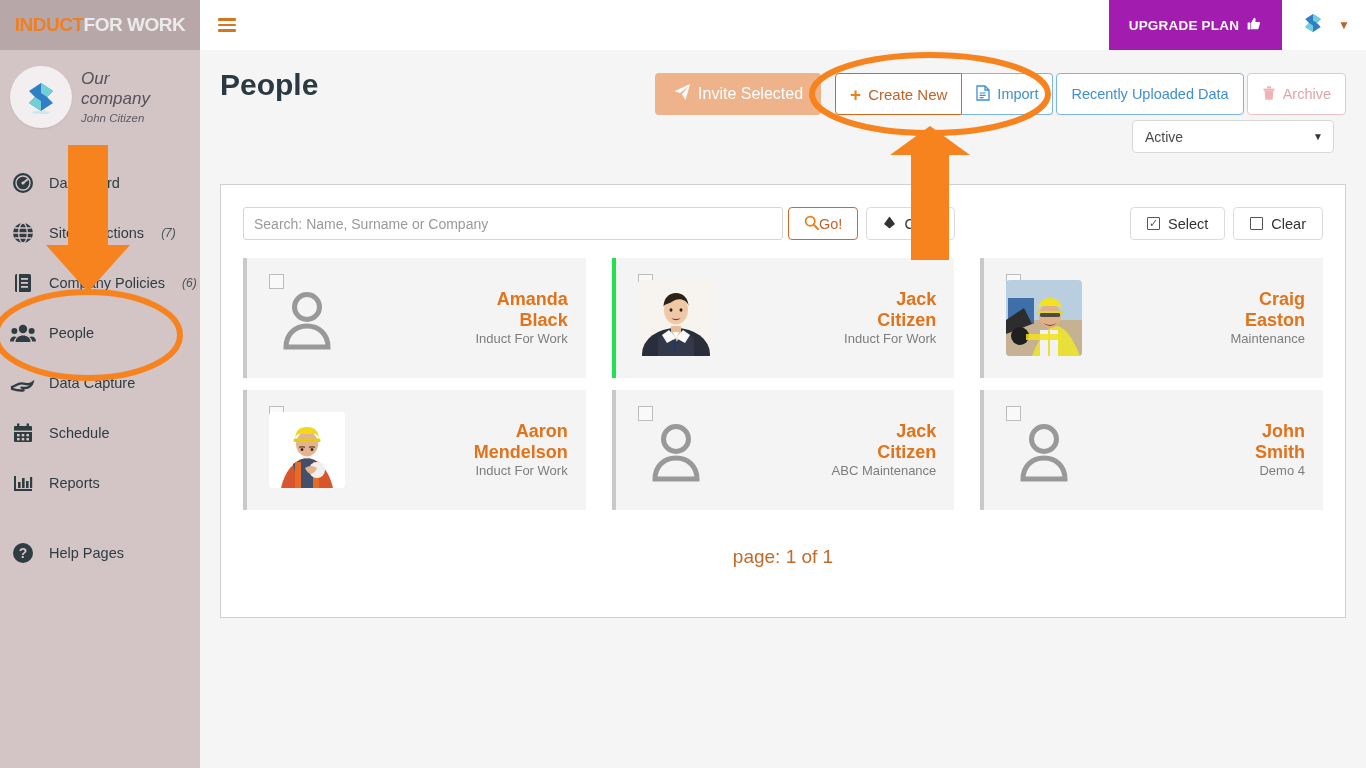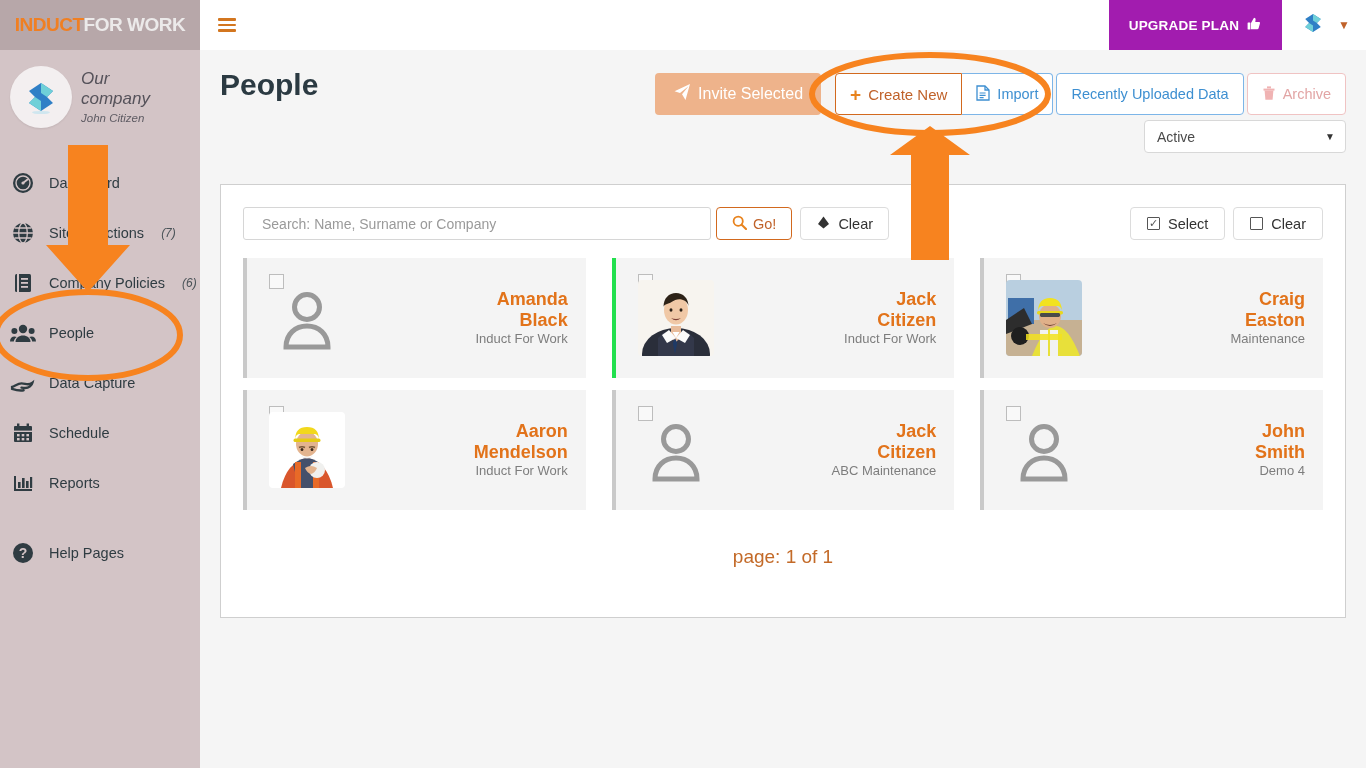--- a/index.html
+++ b/index.html
@@ -111,47 +111,47 @@
     border: 1px solid #7cb5e8; border-left: none; color: #3d8fd1;
     border-radius: 0 4px 4px 0;
   }
   .btn-recent {
     border: 1px solid #7cb5e8; color: #3d8fd1; border-radius: 4px; margin-left: 3px;
   }
   .btn-archive {
     border: 1px solid #f0c3c3; color: #e2a5a5; border-radius: 4px; margin-left: 3px;
   }
   .status-select-wrap {
-    position: absolute; right: 20px; top: 120px;
+    position: absolute; right: 32px; top: 120px;
   }
   .status-select {
     width: 202px; height: 33px; border: 1px solid #d8d8d8; border-radius: 4px;
     background: #fff; display: flex; align-items: center; justify-content: space-between;
     padding: 0 10px 0 12px; font-size: 14px; color: #4a4a4a; cursor: pointer;
   }
   .status-select .arr { font-size: 10px; color: #333; }
 
   
   .panel {
     position: absolute; left: 220px; top: 184px;
     width: 1126px; height: 434px;
     background: #fff; border: 1px solid #cfcfcf;
   }
   .toolbar {
     display: flex; align-items: center; padding: 22px 22px 0 22px;
   }
   .search-input {
-    width: 468px; height: 33px; border: 1px solid #d6d6d6; border-radius: 3px;
-    padding: 0 18px; font-size: 14px; color: #444; outline: none;
+    width: 540px; height: 33px; border: 1px solid #d6d6d6; border-radius: 3px;
+    padding: 0 10px; font-size: 14px; color: #444; outline: none;
     font-family: "Liberation Sans", sans-serif; background: #fff;
   }
   .search-input::placeholder { color: #9a9a9a; }
   .btn-go {
     margin-left: 5px; height: 33px; border: 1px solid #d2691e; border-radius: 4px;
-    color: #c0622a; background: #fff; display: inline-flex; align-items: center; gap: 6px;
+    color: #c0622a; background: #fff; display: inline-flex; align-items: center; 
     padding: 0 15px; font-size: 14.5px; cursor: pointer;
   }
   .btn-clear-search {
     margin-left: 8px; height: 33px; border: 1px solid #dcdcdc; border-radius: 4px;
     color: #333; background: #fff; display: inline-flex; align-items: center; gap: 7px;
     padding: 0 15px; font-size: 14.5px; cursor: pointer;
   }
   .sel-group { margin-left: auto; display: flex; gap: 8px; }
   .btn-sel {
     height: 33px; border: 1px solid #dcdcdc; border-radius: 4px; background: #fff;

